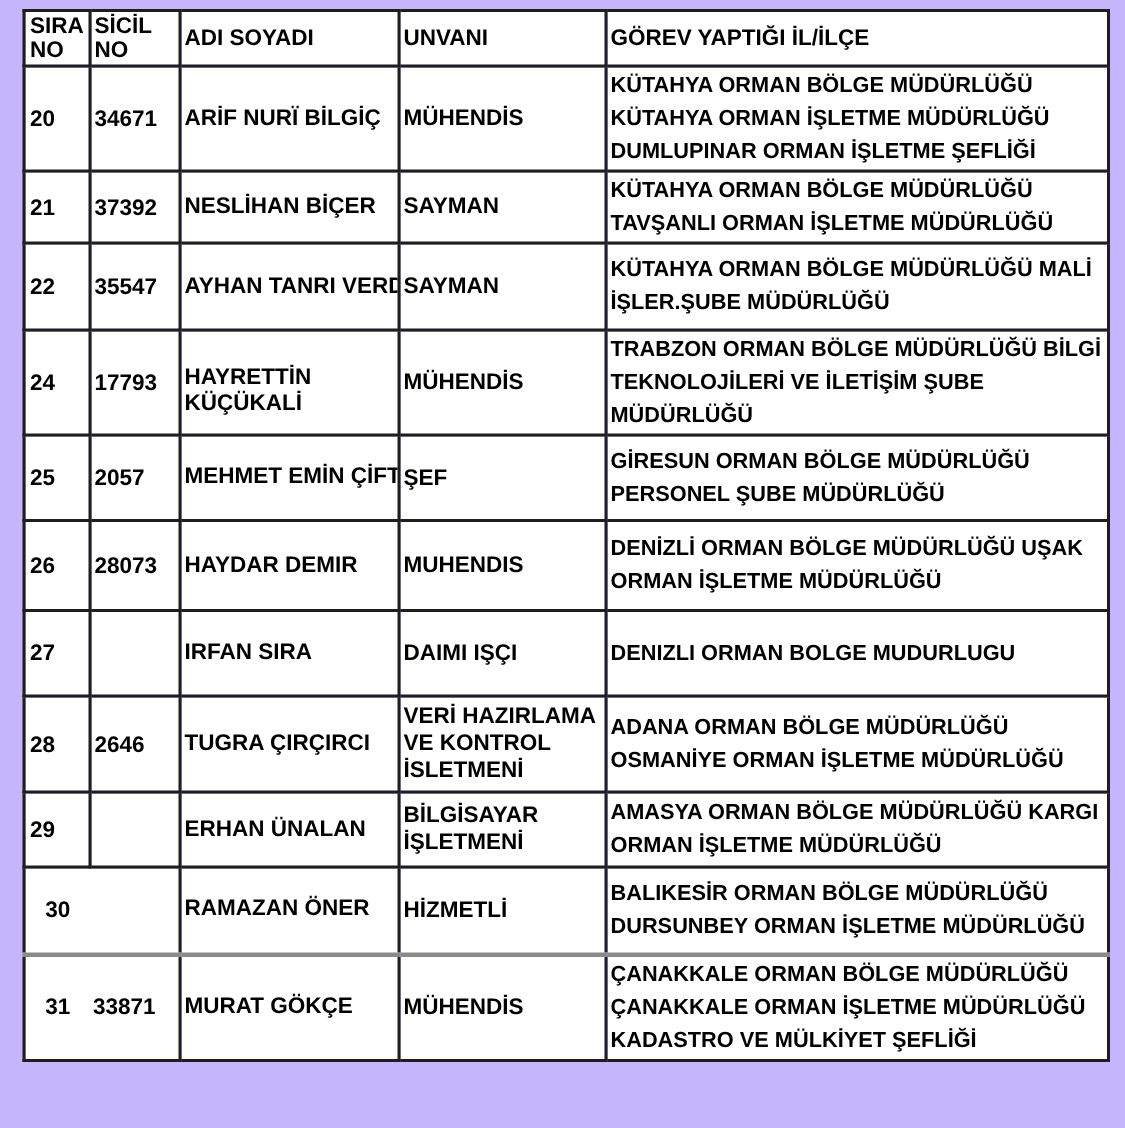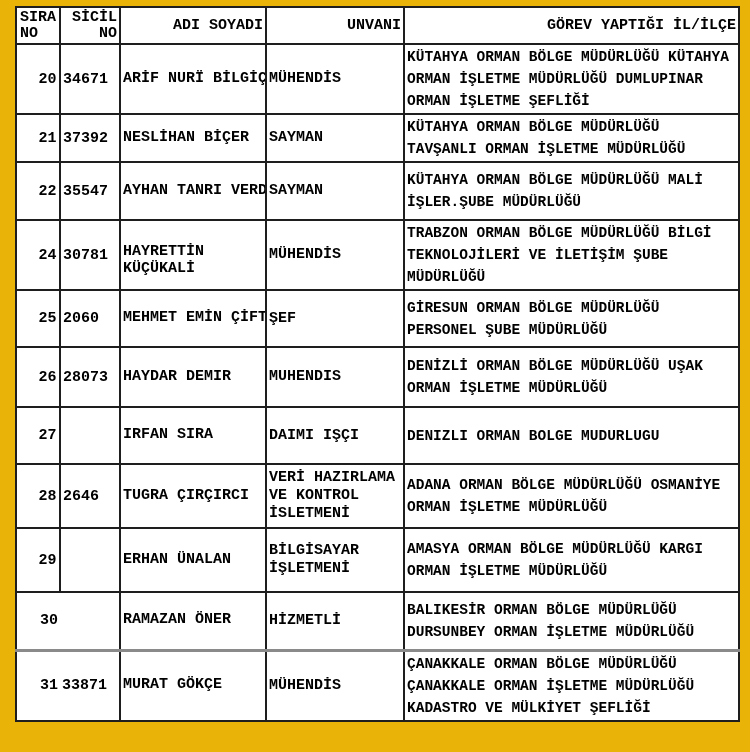--- a/index.html
+++ b/index.html
@@ -1,44 +1,44 @@
 <!DOCTYPE html>
 <html><head>
 <meta charset="utf-8">
 <style>
   html,body{margin:0;padding:0;background:#ffffff;}
   .page{
-    width:750px;height:752px;overflow:hidden;background:#eab308;position:relative;
-    font-family:Liberation Mono, monospace;
+    width:750px;height:752px;overflow:hidden;background:#c4b5fd;position:relative;
+    font-family:Liberation Sans, sans-serif;
     -webkit-font-smoothing:antialiased;
   }
   table.personnel{
     border-collapse:collapse;table-layout:fixed;
     margin:6px 0 0 15px;width:723px;
     color:#000;font-weight:bold;
   }
   col.c1{width:44px}
   col.c2{width:60px}
   col.c3{width:146px}
   col.c4{width:138px}
   col.c5{width:335px}
   th,td{
     border:2px solid #1e1e1e;
     vertical-align:middle;
     padding:1px 2px;
     overflow:hidden;
     background:#fff;
   }
   th{
-    font-size:15px;line-height:1.05;text-align:right;
+    font-size:15px;line-height:1.05;text-align:left;
     height:33px;letter-spacing:0px;
   }
   th.h-sira{text-align:left;padding-left:3px;}
-  td.c-sira{font-size:15px;text-align:center;padding-left:21px;}
-  td.c-sira.center{text-align:right;padding-left:2px;}
+  td.c-sira{font-size:15px;text-align:left;padding-left:3px;}
+  td.c-sira.center{text-align:center;padding-left:2px;}
   td.c-sicil{font-size:15px;}
   td.c-name{font-size:15px;line-height:1.12;white-space:nowrap;}
   td.c-name.wrap{white-space:normal;}
   td.c-name.bottom{vertical-align:bottom;padding-bottom:11px;}
   td.c-unvan{font-size:15px;line-height:1.18;}
   td.c-gorev{font-size:14.5px;line-height:22px;letter-spacing:0px;}
   
   td.no-right{border-right:none;}
   td.no-left{border-left:none;}
   tr.gray-top td{border-top:3px solid #8a8a8a;}
@@ -81,28 +81,28 @@
     </tr>
         <tr style="height: 58px;">
       <td class="c-sira">22</td>
       <td class="c-sicil">35547</td>
       <td class="c-name">AYHAN TANRI VERDI</td>
       <td class="c-unvan">SAYMAN</td>
       <td class="c-gorev">KÜTAHYA ORMAN BÖLGE MÜDÜRLÜĞÜ MALİ İŞLER.ŞUBE MÜDÜRLÜĞÜ</td>
     </tr>
         <tr style="height: 60px;">
       <td class="c-sira">24</td>
-      <td class="c-sicil">30781</td>
+      <td class="c-sicil">17793</td>
       <td class="c-name wrap bottom">HAYRETTİN KÜÇÜKALİ</td>
       <td class="c-unvan">MÜHENDİS</td>
       <td class="c-gorev">TRABZON ORMAN BÖLGE MÜDÜRLÜĞÜ BİLGİ TEKNOLOJİLERİ VE İLETİŞİM ŞUBE MÜDÜRLÜĞÜ</td>
     </tr>
         <tr style="height: 57px;">
       <td class="c-sira">25</td>
-      <td class="c-sicil">2060</td>
+      <td class="c-sicil">2057</td>
       <td class="c-name">MEHMET EMİN ÇİFTÇİ</td>
       <td class="c-unvan">ŞEF</td>
       <td class="c-gorev">GİRESUN ORMAN BÖLGE MÜDÜRLÜĞÜ PERSONEL ŞUBE MÜDÜRLÜĞÜ</td>
     </tr>
         <tr style="height: 60px;">
       <td class="c-sira">26</td>
       <td class="c-sicil">28073</td>
       <td class="c-name">HAYDAR DEMIR</td>
       <td class="c-unvan">MUHENDIS</td>
       <td class="c-gorev">DENİZLİ ORMAN BÖLGE MÜDÜRLÜĞÜ UŞAK ORMAN İŞLETME MÜDÜRLÜĞÜ</td>
@@ -114,21 +114,21 @@
       <td class="c-unvan">DAIMI IŞÇI</td>
       <td class="c-gorev">DENIZLI ORMAN BOLGE MUDURLUGU</td>
     </tr>
         <tr style="height: 64px;">
       <td class="c-sira">28</td>
       <td class="c-sicil">2646</td>
       <td class="c-name">TUGRA ÇIRÇIRCI</td>
       <td class="c-unvan">VERİ HAZIRLAMA VE KONTROL İSLETMENİ</td>
       <td class="c-gorev">ADANA ORMAN BÖLGE MÜDÜRLÜĞÜ OSMANİYE ORMAN İŞLETME MÜDÜRLÜĞÜ</td>
     </tr>
-        <tr style="height: 64px;">
+        <tr style="height: 50px;">
       <td class="c-sira">29</td>
       <td class="c-sicil"></td>
       <td class="c-name">ERHAN ÜNALAN</td>
       <td class="c-unvan">BİLGİSAYAR İŞLETMENİ</td>
       <td class="c-gorev">AMASYA ORMAN BÖLGE MÜDÜRLÜĞÜ KARGI ORMAN İŞLETME MÜDÜRLÜĞÜ</td>
     </tr>
         <tr style="height: 58px;">
       <td class="c-sira center no-right">30</td>
       <td class="c-sicil no-left"></td>
       <td class="c-name">RAMAZAN ÖNER</td>

